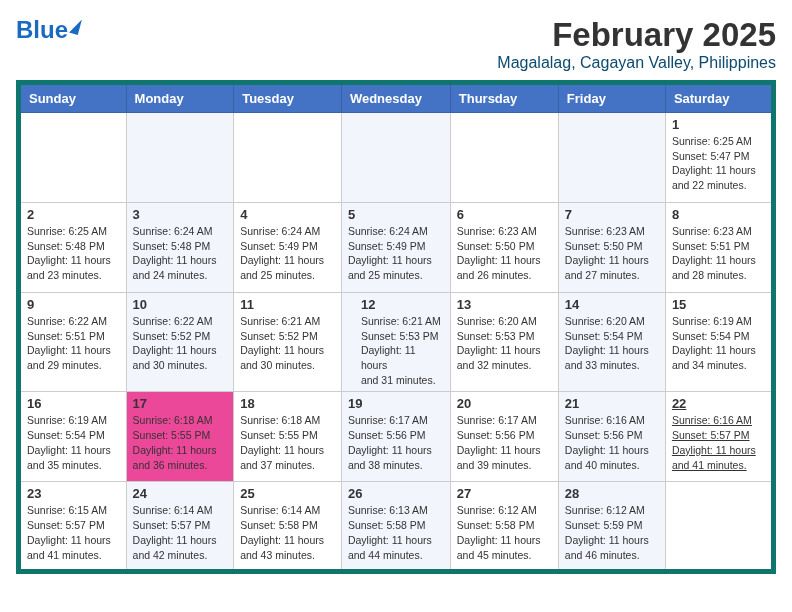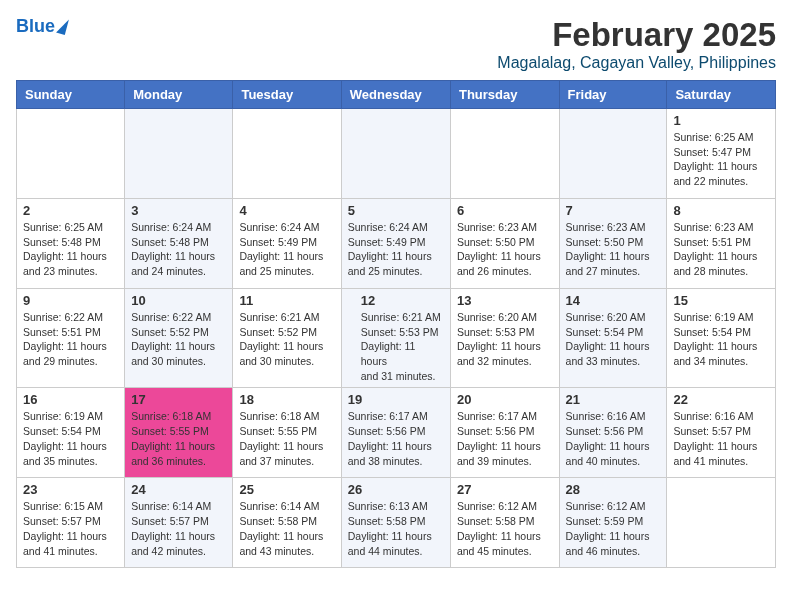--- a/index.html
+++ b/index.html
@@ -24,40 +24,40 @@
     .logo-text {
       display: flex;
       align-items: center;
     }
     .logo-general {
       font-size: 22px;
       font-weight: bold;
       color: #333;
     }
     .logo-blue {
-      font-size: 18px;
+      font-size: 24px;
       font-weight: bold;
       color: #1a6bbf;
     }
     .title-section {
       text-align: right;
     }
     .month-title {
       font-size: 33px;
       font-weight: bold;
       color: #333;
     }
     .subtitle {
       font-size: 16px;
       color: #0c4a6e;
     }
     .calendar {
       width: 100%;
       border-collapse: collapse;
-      border: 1px solid #0f766e;
+      border: 5px solid #0f766e;
     }
     .calendar th {
       background-color: #4472c4;
       color: white;
       text-align: left;
       padding: 6px 8px;
       font-size: 13px;
       border: 1px solid #3a60a8;
     }
     .calendar td {
@@ -277,21 +277,21 @@
 Daylight: 11 hours
 and 39 minutes.</div>
         </td>
         <td style="background: rgb(242, 245, 251);">
           <span class="day-number">21</span>
           <div class="day-info" style="white-space: pre-wrap;">Sunrise: 6:16 AM
 Sunset: 5:56 PM
 Daylight: 11 hours
 and 40 minutes.</div>
         </td>
-        <td style="background: rgb(255, 255, 255);">
+        <td style="background: rgb(255, 255, 255); text-decoration: underline;">
           <span class="day-number">22</span>
           <div class="day-info" style="white-space: pre-wrap;">Sunrise: 6:16 AM
 Sunset: 5:57 PM
 Daylight: 11 hours
 and 41 minutes.</div>
         </td>
       </tr>
       <tr class="week-row">
         <td style="background: rgb(255, 255, 255);">
           <span class="day-number">23</span>

